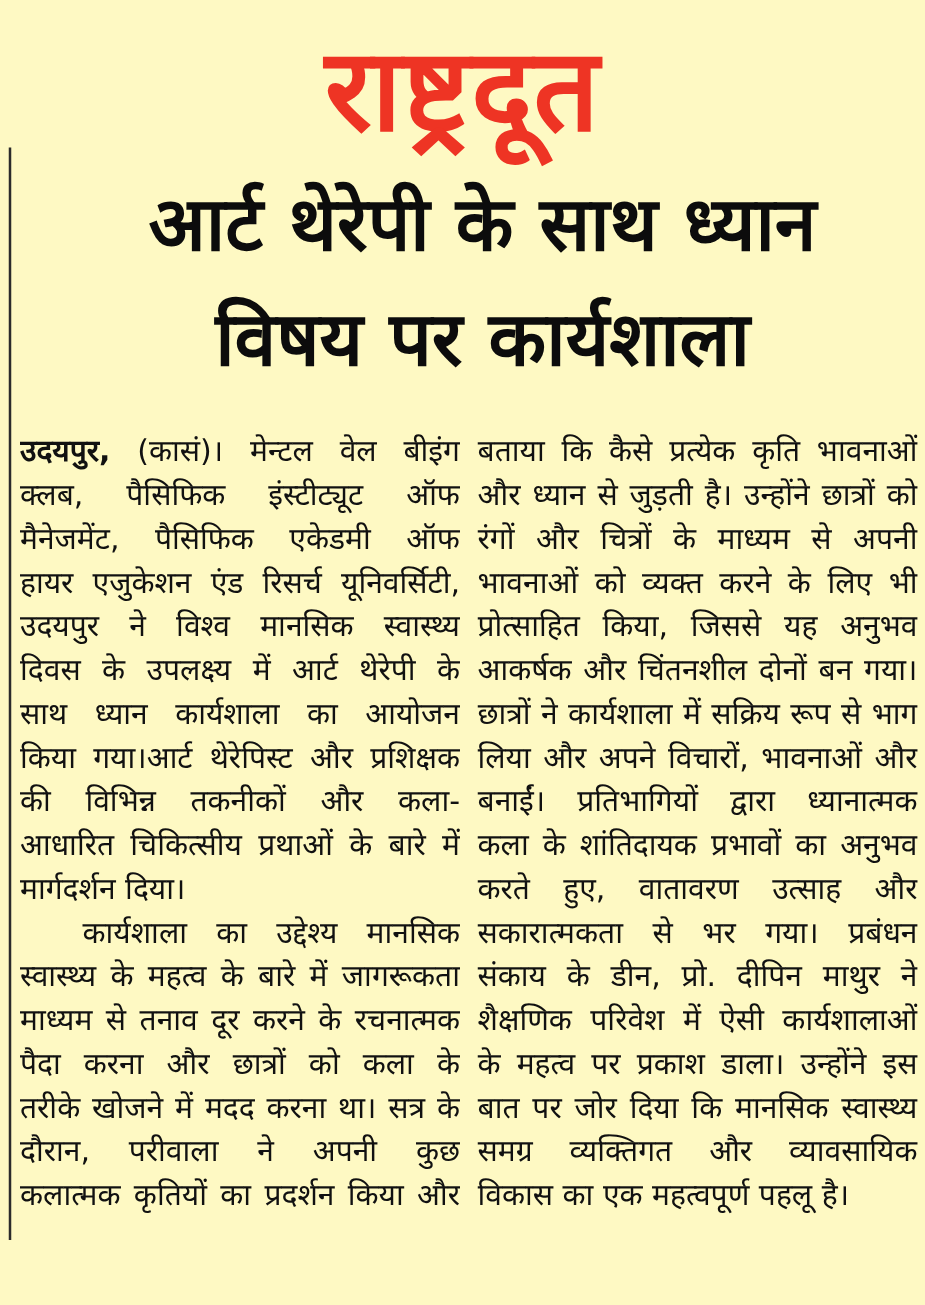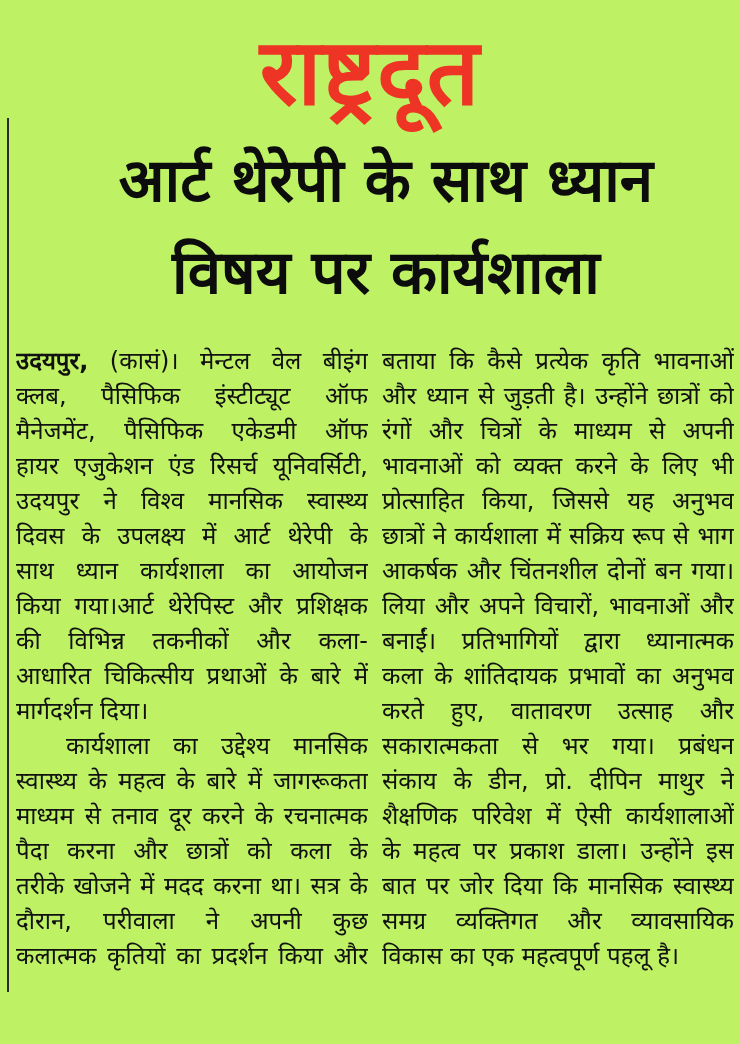--- a/index.html
+++ b/index.html
@@ -5,21 +5,21 @@
   html, body { margin: 0; padding: 0; }
   body {
     width: 740px; height: 1044px;
     background: #ffffff;
     font-family: "DejaVu Sans", sans-serif;
     color: #101010;
   }
   .page {
     position: relative;
     width: 740px; height: 1044px;
-    background: #bef264;
+    background: #fef9c3;
     overflow: hidden;
   }
   .masthead {
     position: absolute;
     top: 14px; left: 0; width: 100%;
     text-align: center;
     color: #ee3424;
     font-weight: bold;
     font-size: 92px;
     line-height: 118px;
@@ -101,22 +101,22 @@
       <div class="line">दौरान, परीवाला ने अपनी कुछ</div>
       <div class="line">कलात्मक कृतियों का प्रदर्शन किया और</div>
     </div>
 
     <div class="col">
       <div class="line">बताया कि कैसे प्रत्येक कृति भावनाओं</div>
       <div class="line">और ध्यान से जुड़ती है। उन्होंने छात्रों को</div>
       <div class="line">रंगों और चित्रों के माध्यम से अपनी</div>
       <div class="line">भावनाओं को व्यक्त करने के लिए भी</div>
       <div class="line">प्रोत्साहित किया, जिससे यह अनुभव</div>
+      <div class="line">आकर्षक और चिंतनशील दोनों बन गया।</div>
       <div class="line">छात्रों ने कार्यशाला में सक्रिय रूप से भाग</div>
-      <div class="line">आकर्षक और चिंतनशील दोनों बन गया।</div>
       <div class="line">लिया और अपने विचारों, भावनाओं और</div>
       <div class="line">बनाईं। प्रतिभागियों द्वारा ध्यानात्मक</div>
       <div class="line">कला के शांतिदायक प्रभावों का अनुभव</div>
       <div class="line">करते हुए, वातावरण उत्साह और</div>
       <div class="line">सकारात्मकता से भर गया। प्रबंधन</div>
       <div class="line">संकाय के डीन, प्रो. दीपिन माथुर ने</div>
       <div class="line">शैक्षणिक परिवेश में ऐसी कार्यशालाओं</div>
       <div class="line">के महत्व पर प्रकाश डाला। उन्होंने इस</div>
       <div class="line">बात पर जोर दिया कि मानसिक स्वास्थ्य</div>
       <div class="line">समग्र व्यक्तिगत और व्यावसायिक</div>

